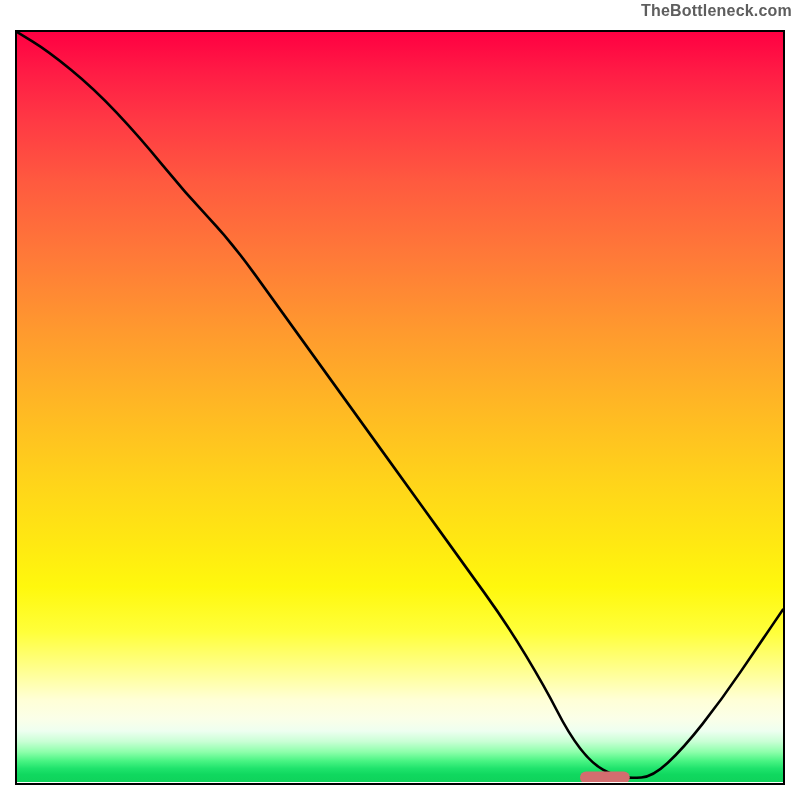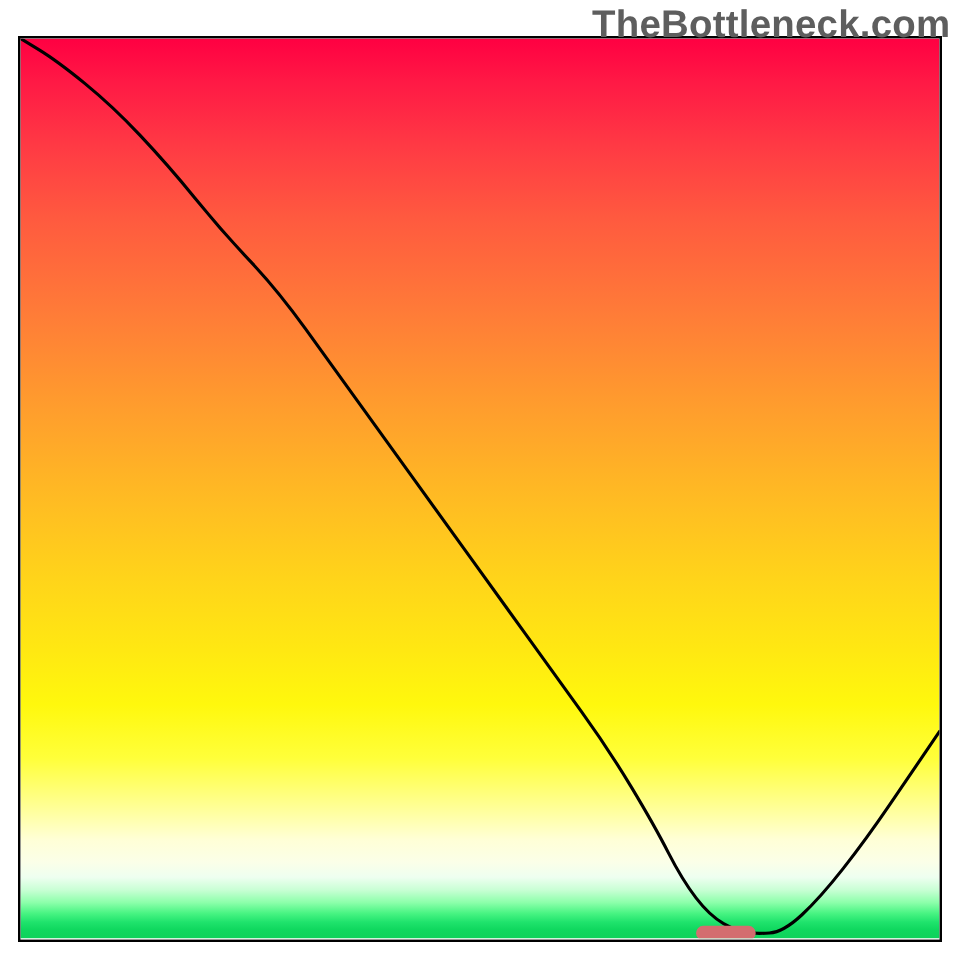--- a/index.html
+++ b/index.html
@@ -13,21 +13,21 @@
   }
   .chart-container {
     position: relative;
     width: 800px;
     height: 800px;
   }
   .watermark {
     position: absolute;
     top: 2px;
     right: 8px;
-    font-size: 32px;
+    font-size: 16px;
     font-weight: 600;
     color: #5e5e5e;
     letter-spacing: 0.2px;
     z-index: 50;
     user-select: none;
   }
   .plot-area {
     position: absolute;
     left: 17px;
     top: 32px;

